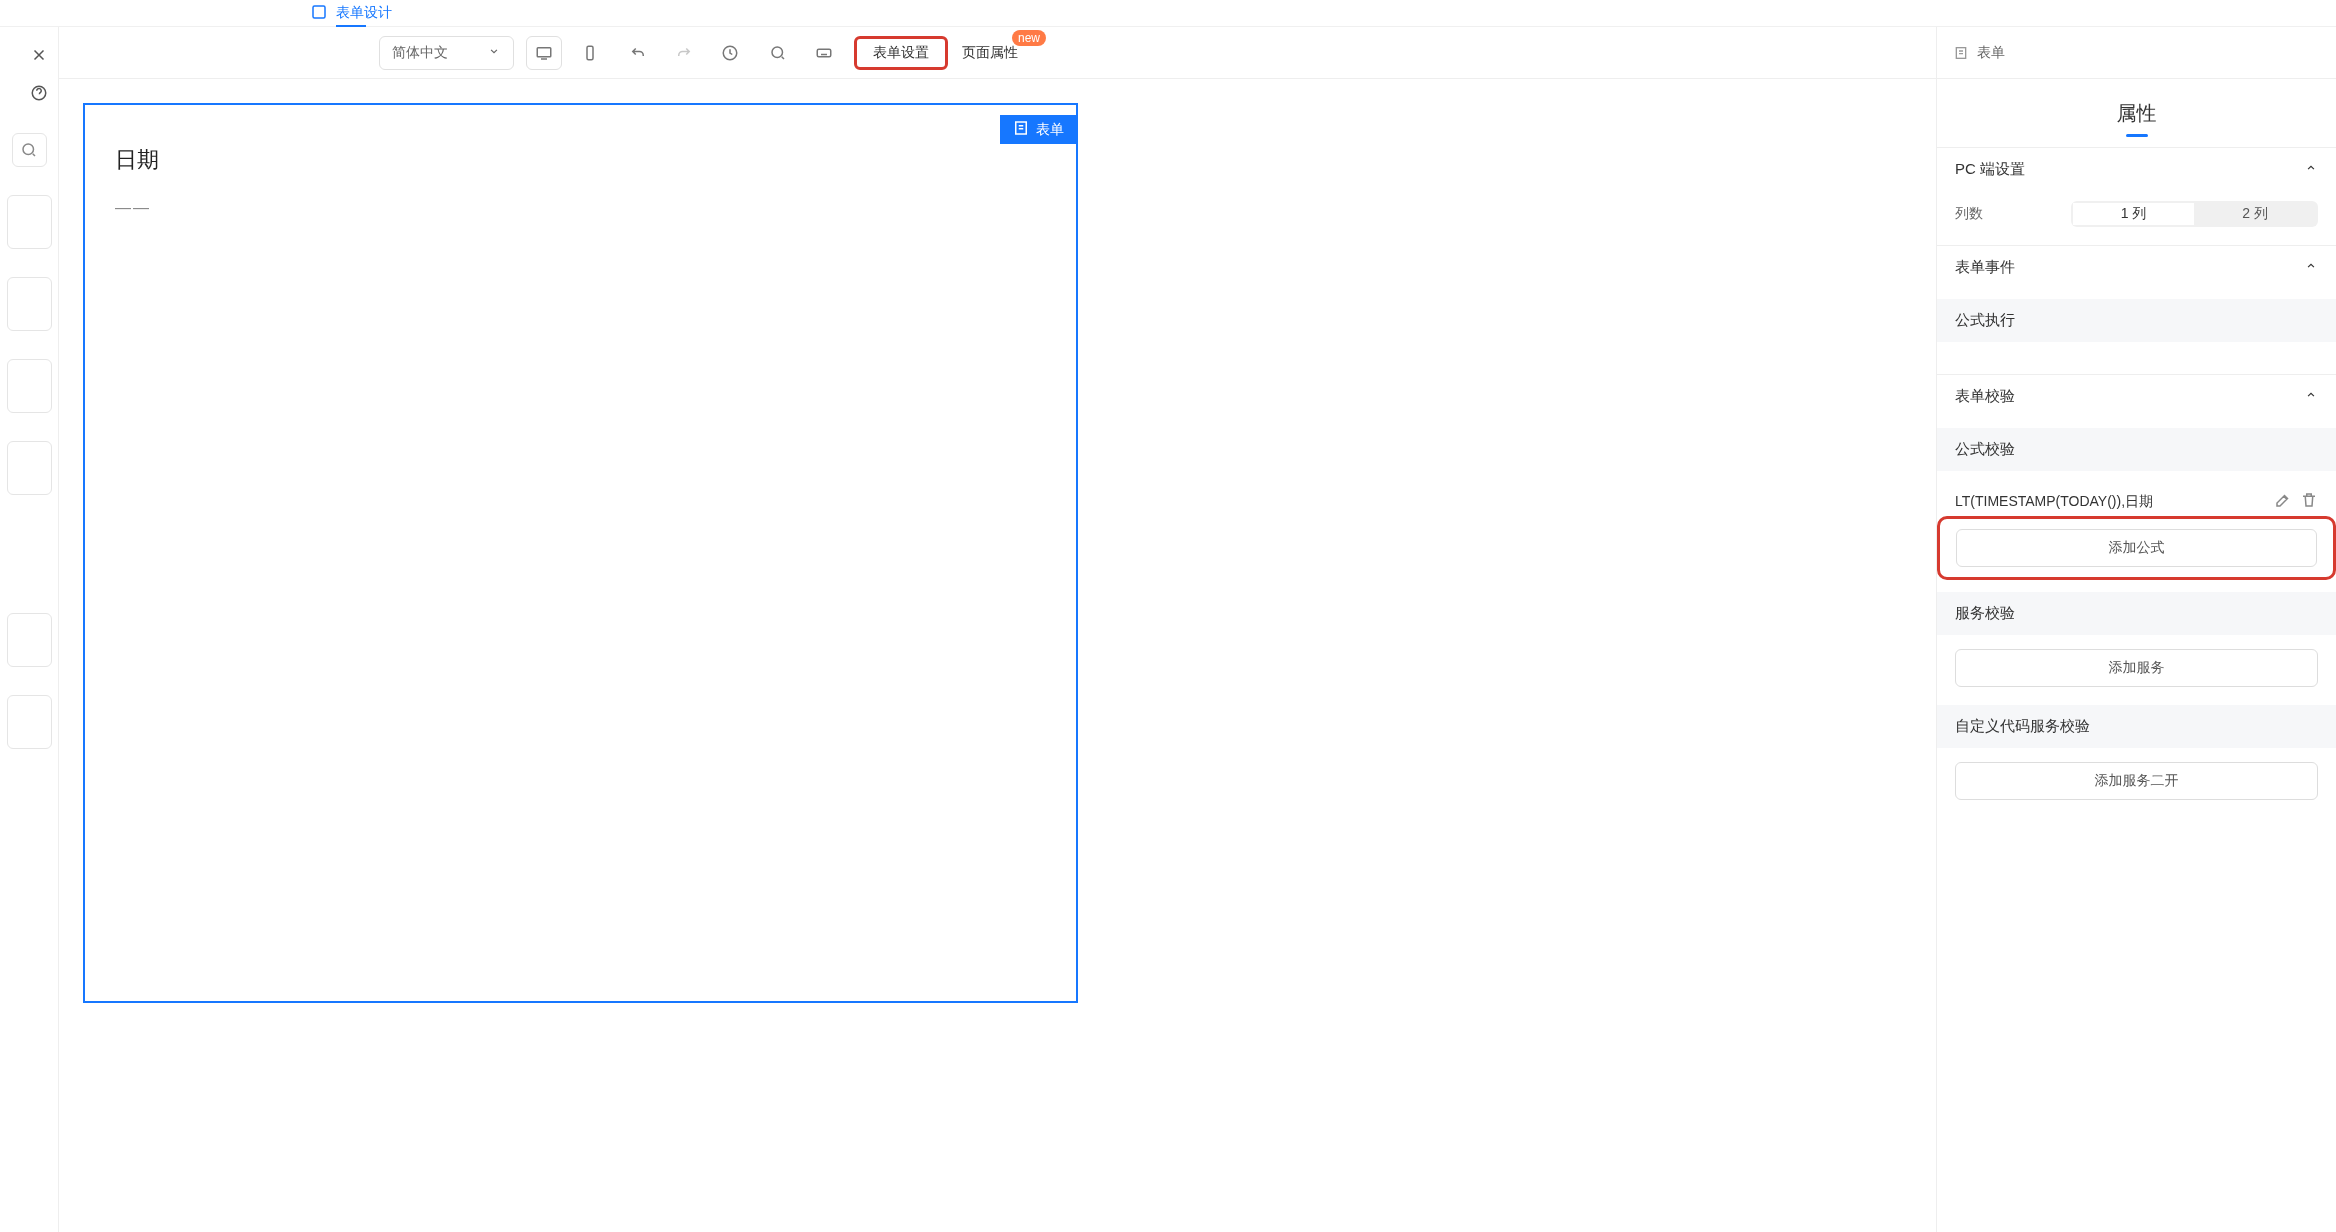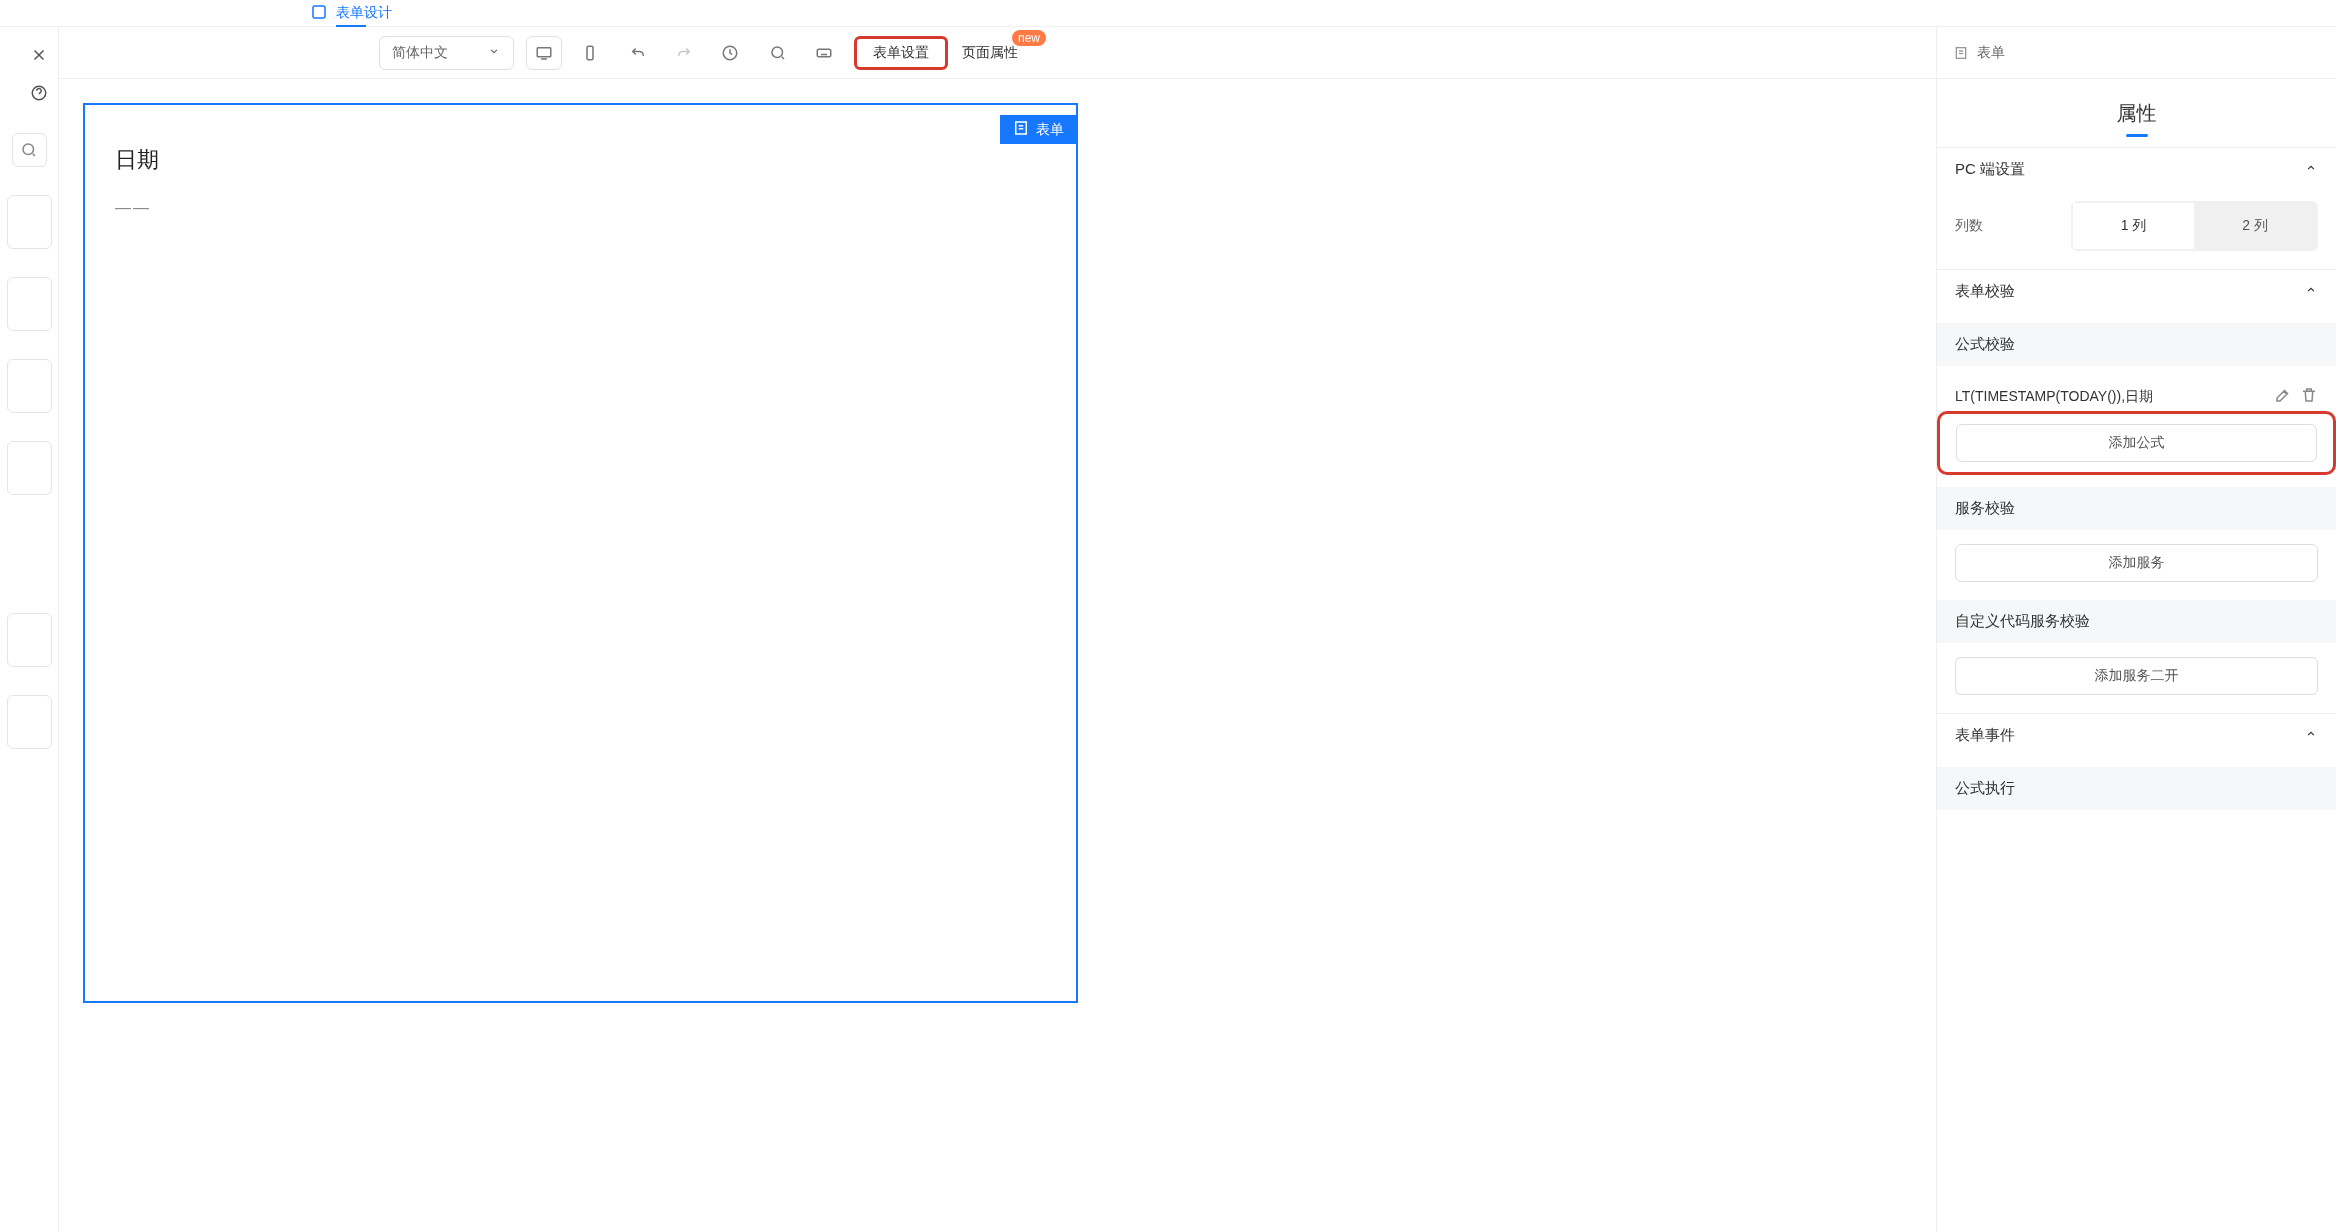--- a/index.html
+++ b/index.html
@@ -245,21 +245,21 @@
     }
     .label-grey { color: #666; }
     
     .segmented {
       display: flex;
       background: #f0f0f0;
       border-radius: 6px;
       padding: 2px;
     }
     .segmented .seg {
-      padding: 14px 48px;
+      padding: 2px 48px;
       border-radius: 0;
       cursor: pointer;
       color: #555;
       font-size: 14px;
     }
     .segmented .seg.active {
       background: #fff;
       color: #333;
     }
     
@@ -457,20 +457,34 @@
           <span class="label-grey">列数</span>
           <div class="segmented">
             <div class="seg active">
               <span>1 列</span>
             </div>
             <div class="seg">
               <span>2 列</span>
             </div>
           </div>
         </div>
+      </div>
+    </div>
+
+    <div class="section">
+      <div class="section-header">
+        <span>表单事件</span>
+        <span class="chevron">
+          <svg viewBox="0 0 24 24" stroke="currentColor" stroke-width="2" fill="none">
+              <path d="M7 14l5-5 5 5"></path>
+            </svg>
+        </span>
+      </div>
+      <div class="section-body">
+        <div class="sub-header">公式执行</div>
       </div>
     </div>
 
     <div class="section">
       <div class="section-header">
         <span>表单校验</span>
         <span class="chevron">
           <svg viewBox="0 0 24 24" stroke="currentColor" stroke-width="2" fill="none">
               <path d="M7 14l5-5 5 5"></path>
             </svg>
@@ -503,28 +517,14 @@
         <div class="action-btn">
           <span>添加服务</span>
         </div>
 
         <div class="sub-header" style="margin-top:18px">自定义代码服务校验</div>
         <div class="action-btn">
           <span>添加服务二开</span>
         </div>
       </div>
     </div>
-
-    <div class="section">
-      <div class="section-header">
-        <span>表单事件</span>
-        <span class="chevron">
-          <svg viewBox="0 0 24 24" stroke="currentColor" stroke-width="2" fill="none">
-              <path d="M7 14l5-5 5 5"></path>
-            </svg>
-        </span>
-      </div>
-      <div class="section-body">
-        <div class="sub-header">公式执行</div>
-      </div>
-    </div>
   </div>
 </div>
 
 </body></html>

